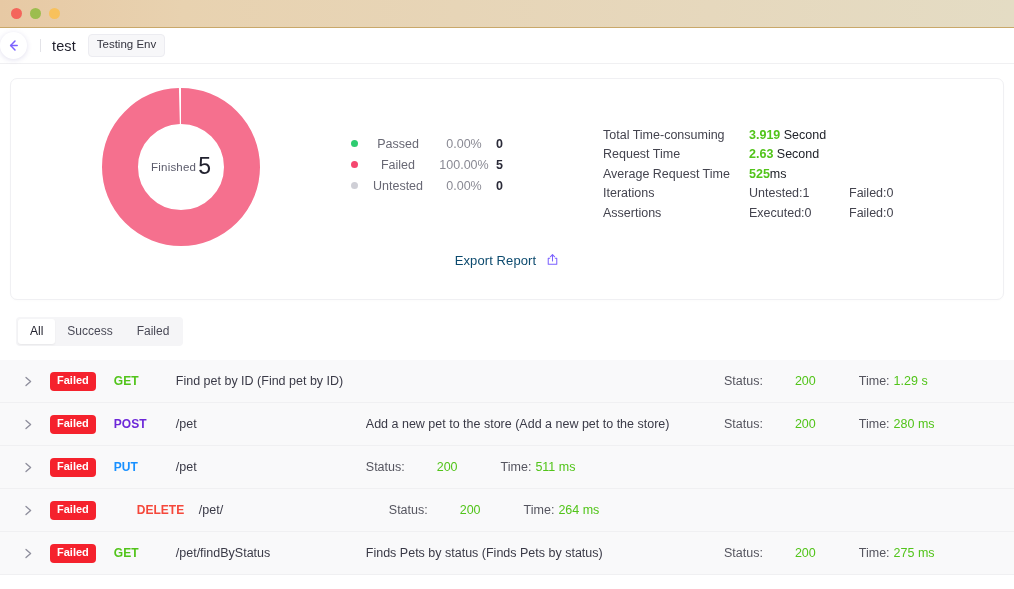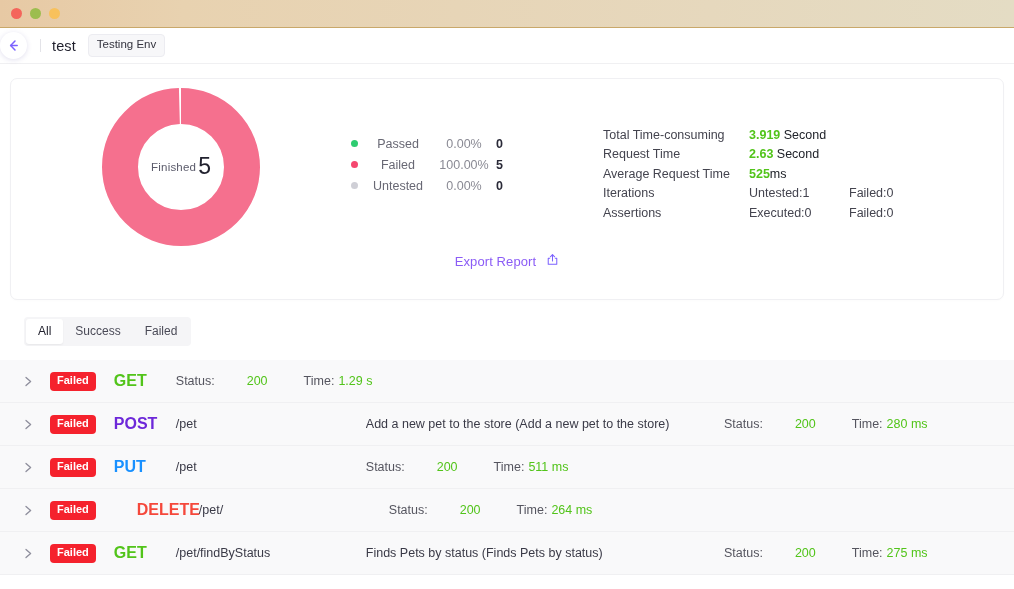--- a/index.html
+++ b/index.html
@@ -137,29 +137,29 @@
   .stat-value b { color: #52c41a; font-weight: 700; }
   .stat-col { width: 100px; color: #44444f; }
 
   
   .export-wrap {
     position: absolute;
     left: 0; right: 0; top: 174px;
     display: flex; justify-content: center; align-items: center;
   }
   .export-link {
-    display: inline-flex; align-items: center; gap: 10px;
-    color: #8b5cf6;
+    display: inline-flex; gap: 10px;
+    color: #0c4a6e;
     font-size: 13px;
     cursor: pointer;
     letter-spacing: .1px;
   }
 
   
-  .tabs-wrap { padding: 17px 0 0 24px; }
+  .tabs-wrap { padding: 17px 0 0 16px; }
   .tabs {
     display: inline-flex;
     background: #f5f5f7;
     border-radius: 4px;
     padding: 2px;
     gap: 0;
   }
   .tab {
     font-size: 12px;
     color: #4a4a57;
@@ -200,21 +200,21 @@
     font-weight: 700;
     border-radius: 4px;
     padding: 2px 7px 3px;
     line-height: 1.25;
     margin-left: 10px;
     flex: none;
   }
   .method {
     width: 62px;
     margin-left: 18px;
-    font-size: 16px;
+    font-size: 12px;
     font-weight: 700;
     flex: none;
   }
   .m-GET    { color: #52c41a; }
   .m-POST   { color: #6d28d9; }
   .m-PUT    { color: #1890ff; }
   .m-DELETE { color: #f5483b; margin-left: 41px; }
   .path {
     width: 190px;
     color: #3a3a47;
@@ -231,21 +231,21 @@
   .meta {
     width: 290px;
     flex: none;
     display: flex;
     align-items: center;
     color: #5a5a68;
     gap: 28px;
   }
   .meta .lbl { color: #55555f; }
   .meta .okv { color: #52c41a; margin-left: 4px; }
-  .meta .time-group { margin-left: 8px; }
+  .meta .time-group { margin-left: 15px; }
 </style>
 </head>
 <body>
 
 <div class="titlebar">
   <span class="dot red"></span>
   <span class="dot green"></span>
   <span class="dot yellow"></span>
 </div>
 
@@ -352,20 +352,21 @@
 
   <div class="rows" id="results-list">
       <div class="row">
         <span class="chev">
           <svg width="9" height="11" viewBox="0 0 9 11" fill="none">
             <path d="M2 1.4 L6.6 5.5 L2 9.6" stroke="#8e8e9c" stroke-width="1.3" stroke-linecap="round" stroke-linejoin="round"></path>
           </svg>
         </span>
         <span class="badge-failed">Failed</span>
         <span class="method m-GET">GET</span>
+        <span class="desc">Find pet by ID (Find pet by ID)</span>
         <span class="meta">
           <span class="lbl">Status:</span>
           <span class="okv">200</span>
           <span class="time-group"><span class="lbl">Time:</span><span class="okv">1.29 s</span></span>
         </span>
       </div>
       <div class="row">
         <span class="chev">
           <svg width="9" height="11" viewBox="0 0 9 11" fill="none">
             <path d="M2 1.4 L6.6 5.5 L2 9.6" stroke="#8e8e9c" stroke-width="1.3" stroke-linecap="round" stroke-linejoin="round"></path>

